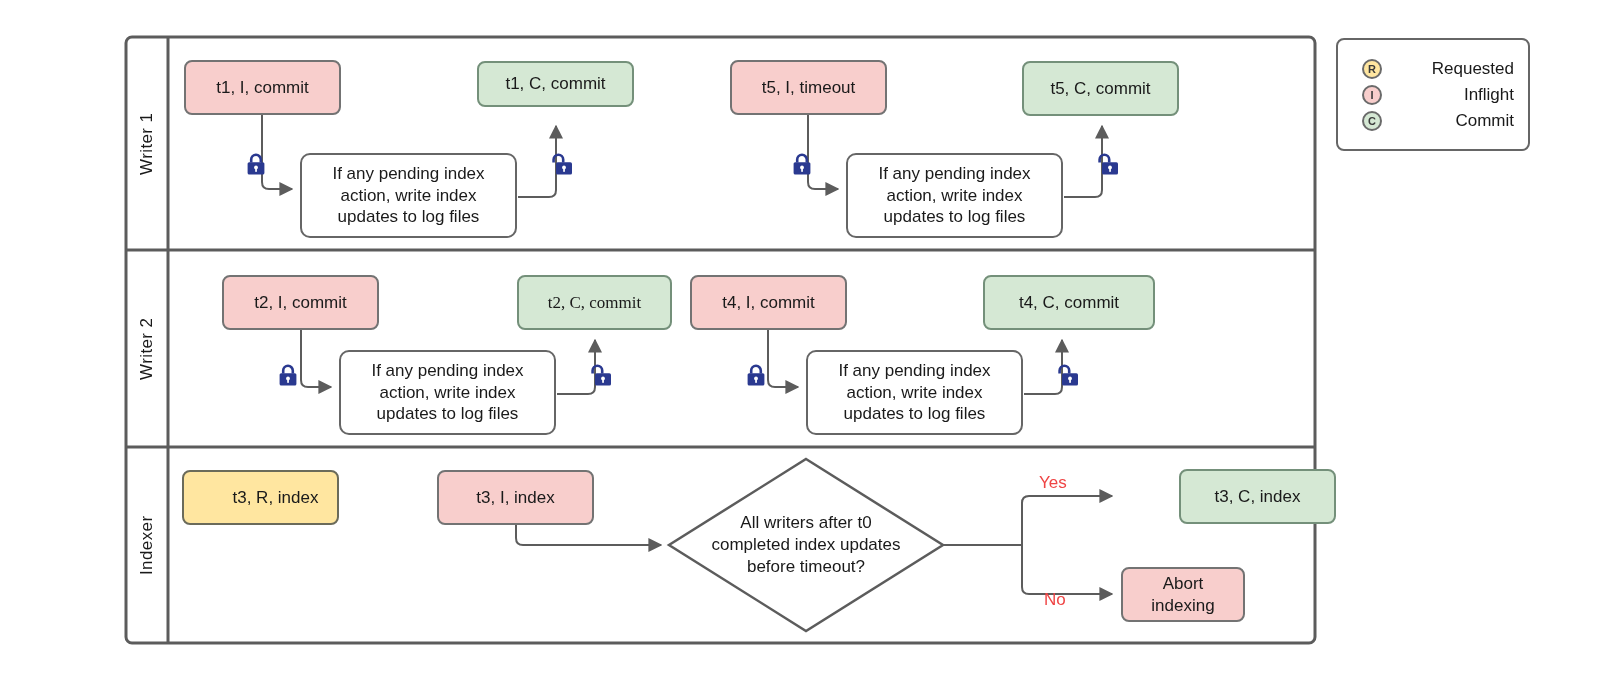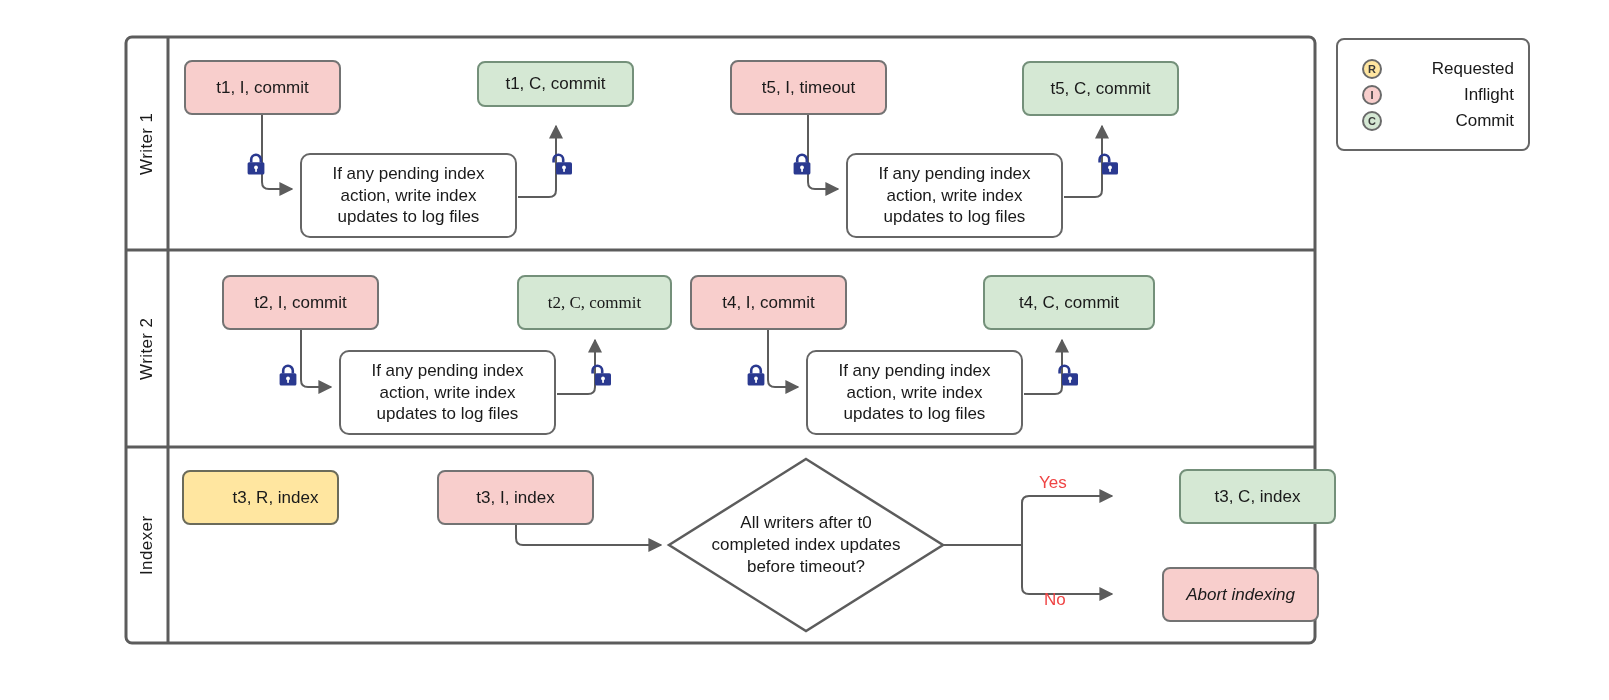--- a/index.html
+++ b/index.html
@@ -165,21 +165,21 @@
   <div class="node n-inflight" style="left:437px;top:470px;width:157px;height:55px;">t3, I, index</div>
 
   <div style="position:absolute;left:686px;top:505px;width:240px;height:80px;
               display:flex;align-items:center;justify-content:center;
               text-align:center;font-size:17px;line-height:1.3;white-space:pre-line;color:#1a1a1a;">All writers after t0
 completed index updates
 before timeout?</div>
 
   <div class="node n-commit" style="left:1179px;top:469px;width:157px;height:55px;">t3, C, index</div>
 
-  <div class="node n-inflight" style="left:1162px;top:567px;width:157px;height:55px;font-style:italic;">Abort indexing</div>
+  <div class="node n-inflight" style="left:1121px;top:567px;width:124px;height:55px;">Abort indexing</div>
 
   <div class="edge-label" style="left:1039px;top:473px;">Yes</div>
   <div class="edge-label" style="left:1044px;top:590px;">No</div>
 
   <svg class="lockicon" style="left:245px;top:153px;" viewBox="0 0 22 24">
     <path d="M6.2 9.5 V6.6 a4.8 4.8 0 0 1 9.6 0 V9.5" fill="none" stroke="#2a3990" stroke-width="2.6"></path>
     <rect x="2.6" y="9.2" width="16.8" height="12.4" rx="1.6" fill="#2a3990"></rect>
     <circle cx="11" cy="14.4" r="1.9" fill="#ffffff"></circle>
     <rect x="10.2" y="14.6" width="1.7" height="4.2" fill="#ffffff"></rect>
   </svg>

